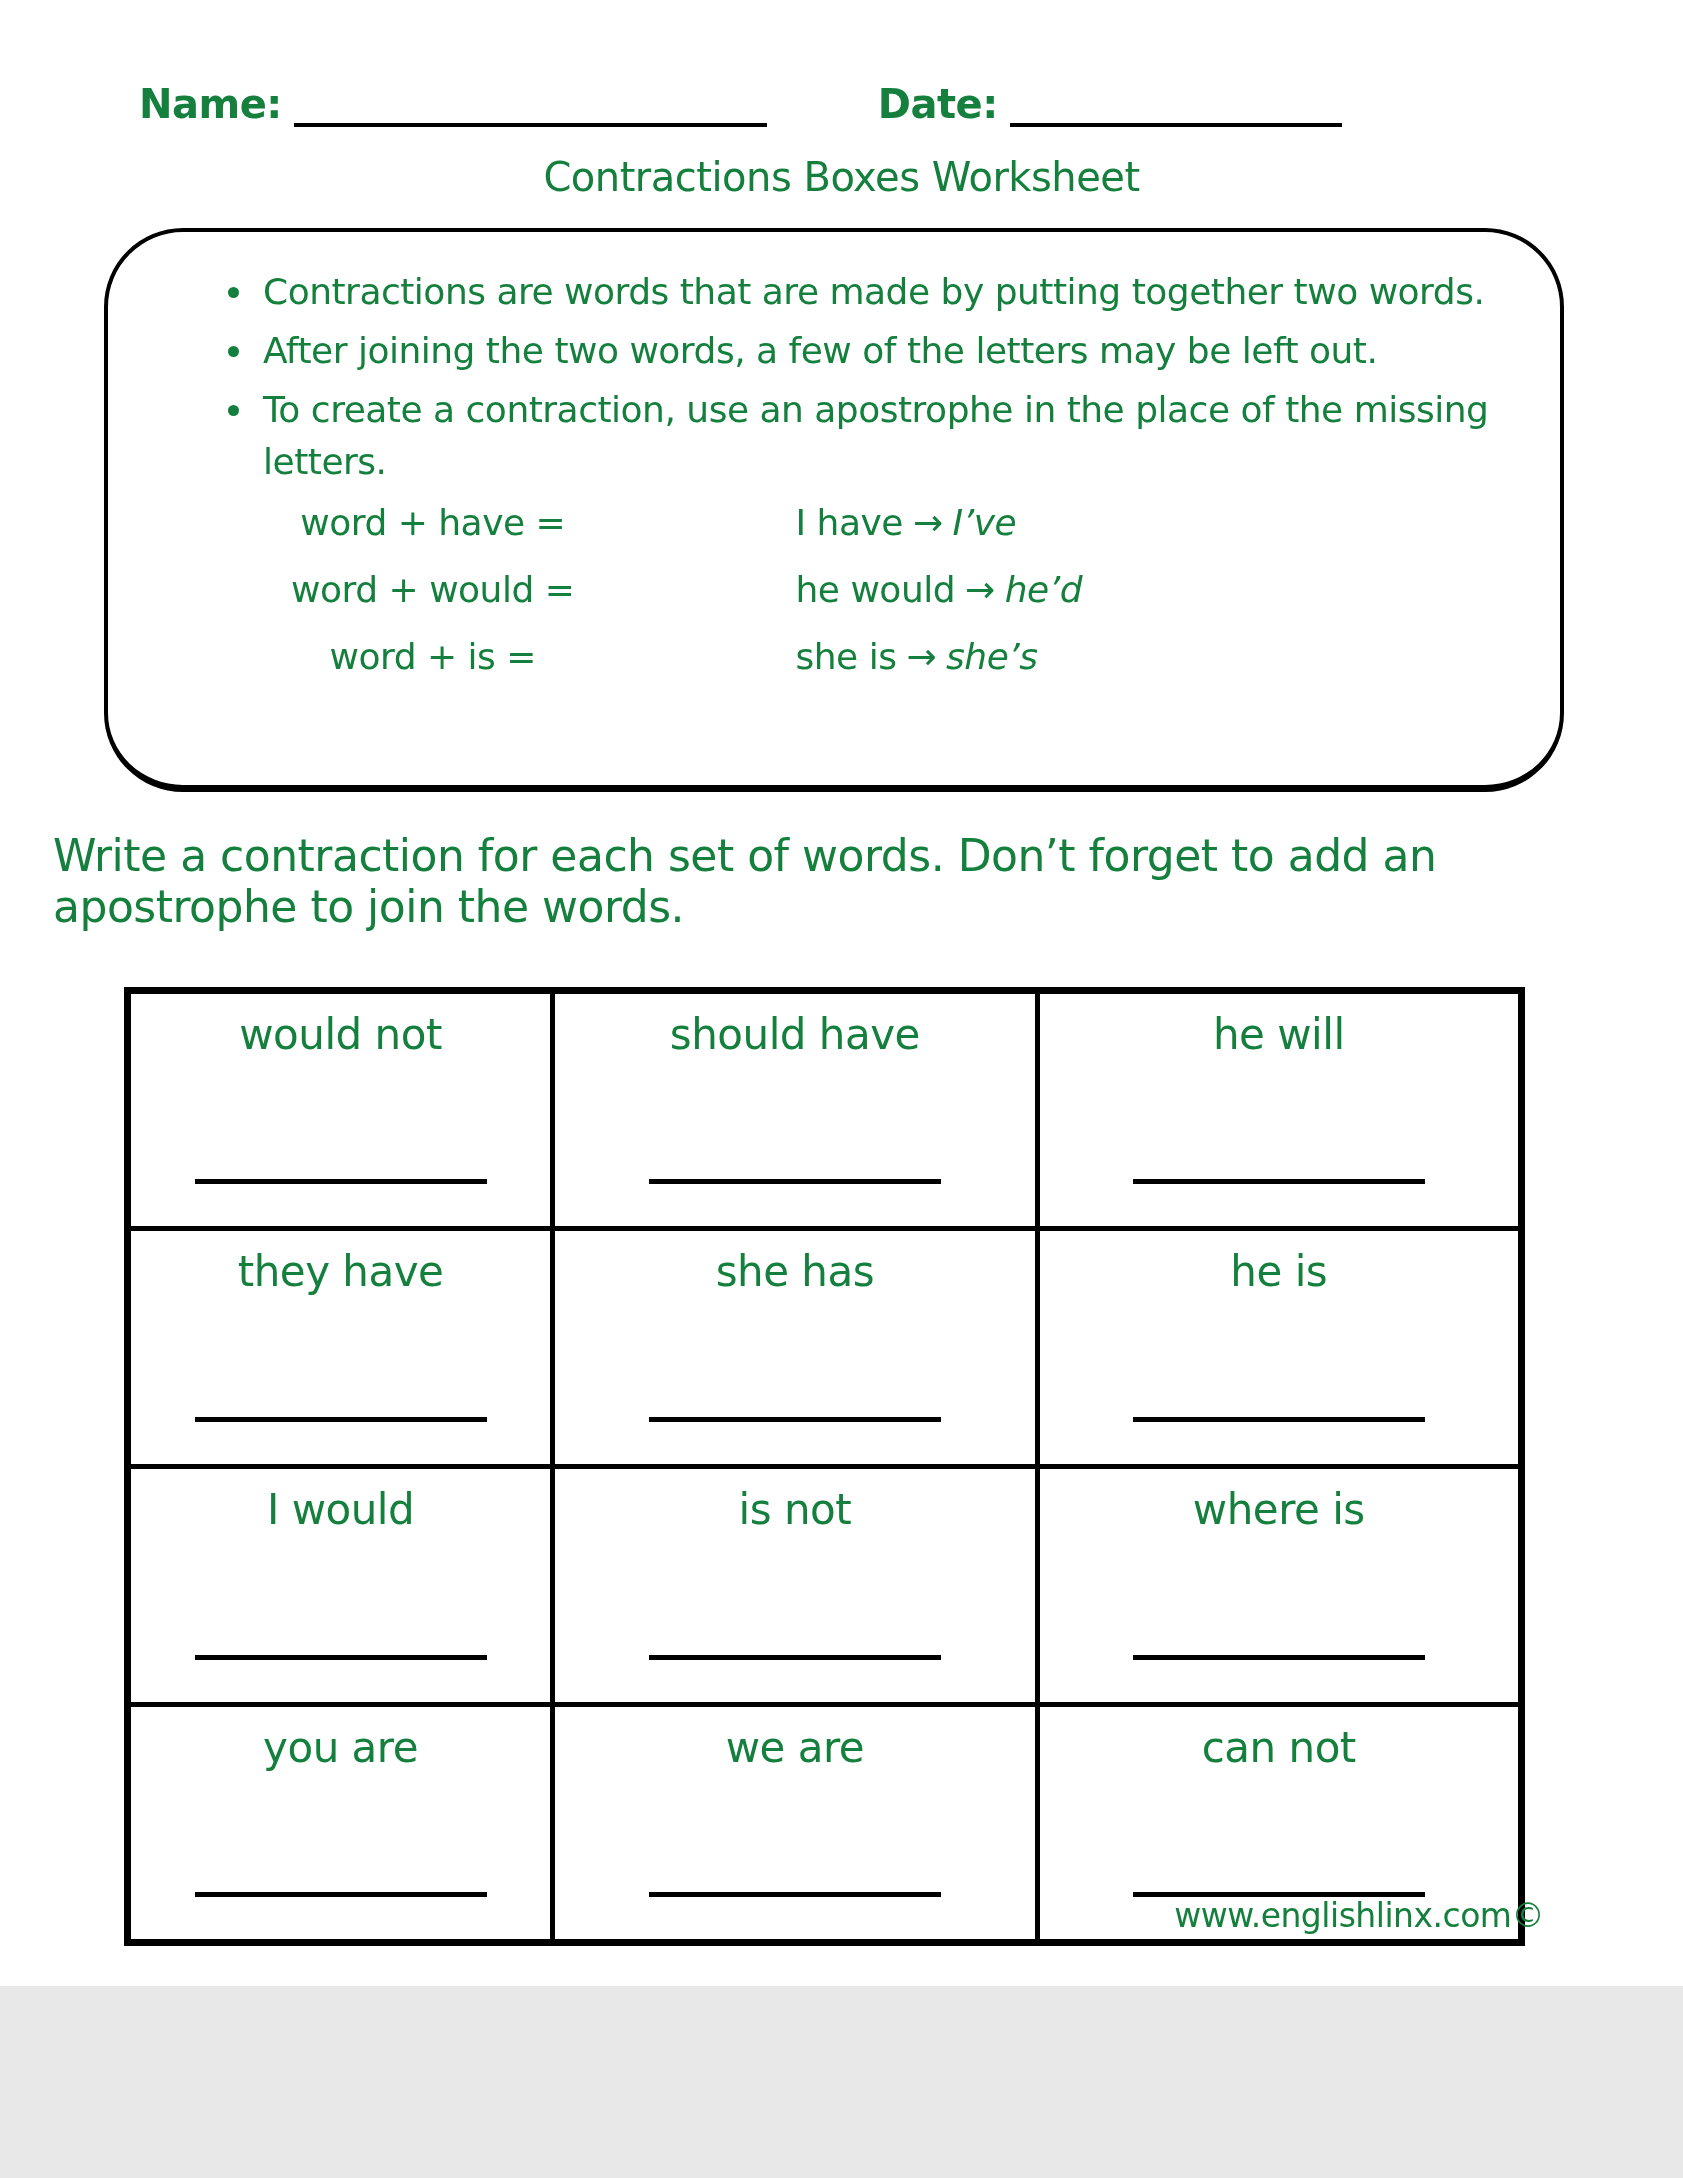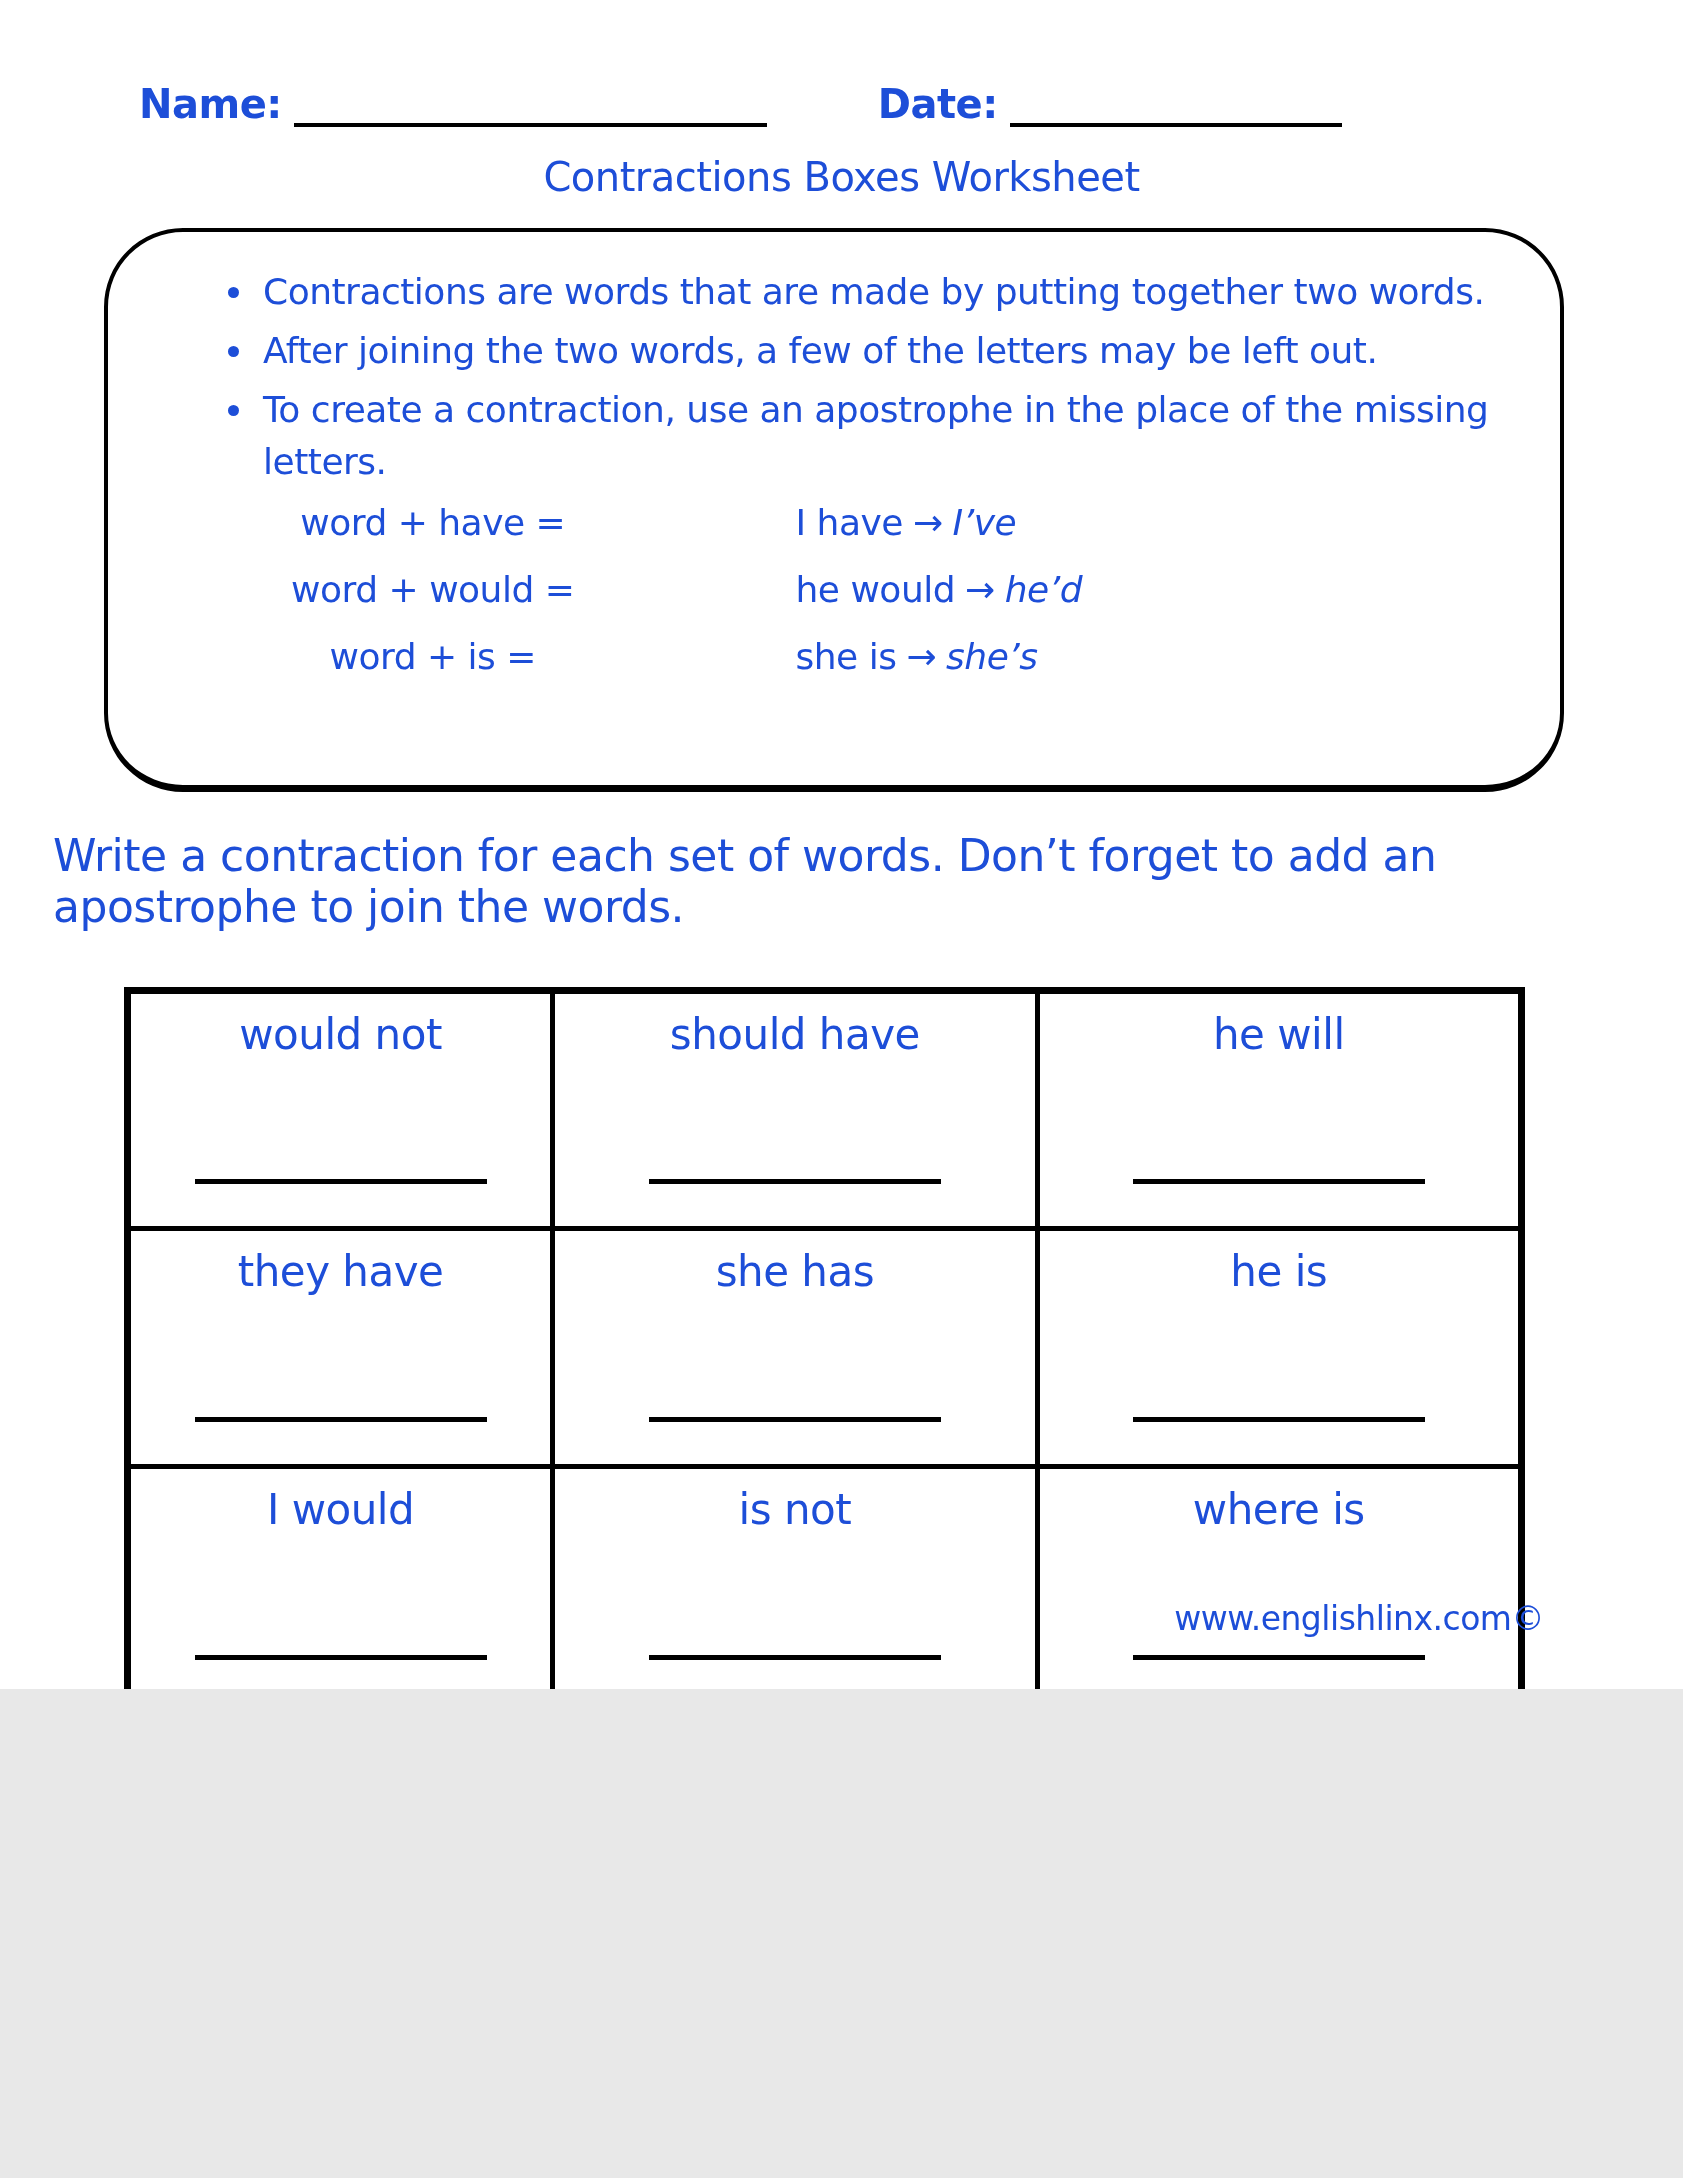--- a/index.html
+++ b/index.html
@@ -1,23 +1,23 @@
 <!DOCTYPE html>
 <html><head>
 <meta charset="utf-8">
 <style>
   * { margin: 0; padding: 0; box-sizing: border-box; }
   html, body { background: #e8e8e8; }
   .page {
     position: relative;
     width: 1683px;
-    height: 1689px;
+    height: 1986px;
     margin: 0 auto;
     background: #ffffff;
-    color: #1d4ed8;
+    color: #15803d;
     font-family: "DejaVu Sans", sans-serif;
     letter-spacing: -0.5px;
     overflow: hidden;
   }
 
   
   .topline {
     display: flex;
     align-items: flex-end;
     margin: 81px 0 0 139px;

